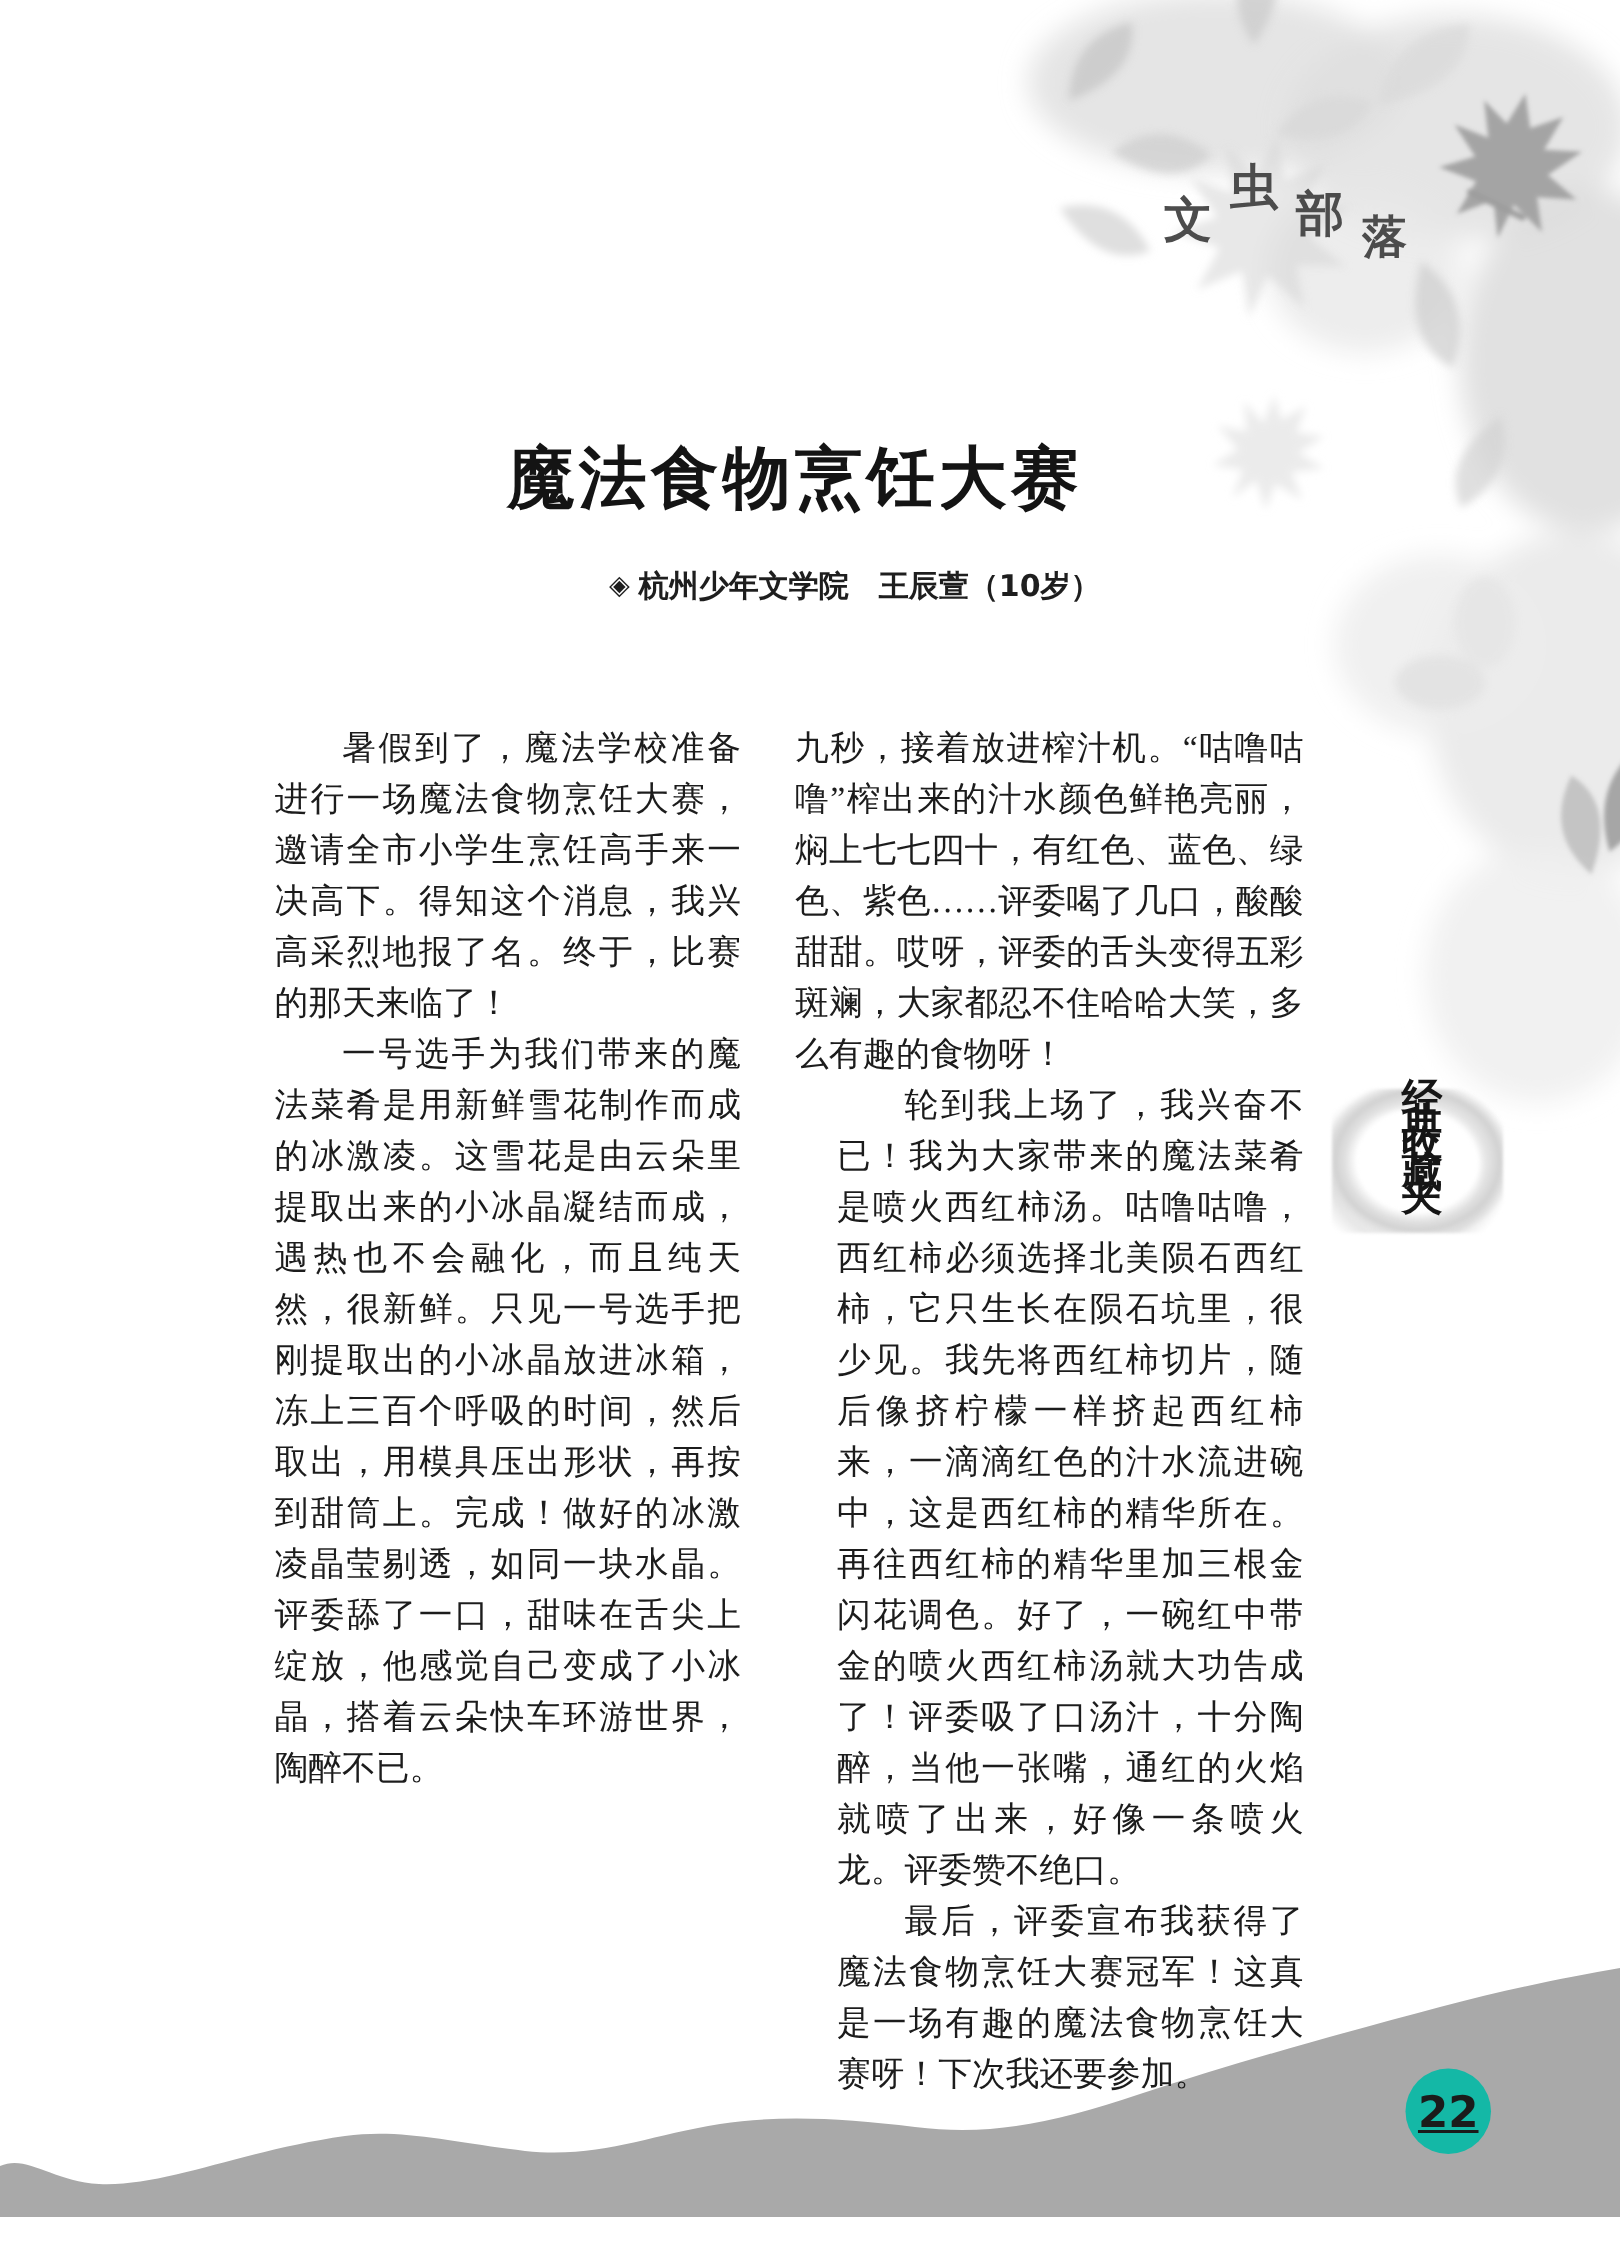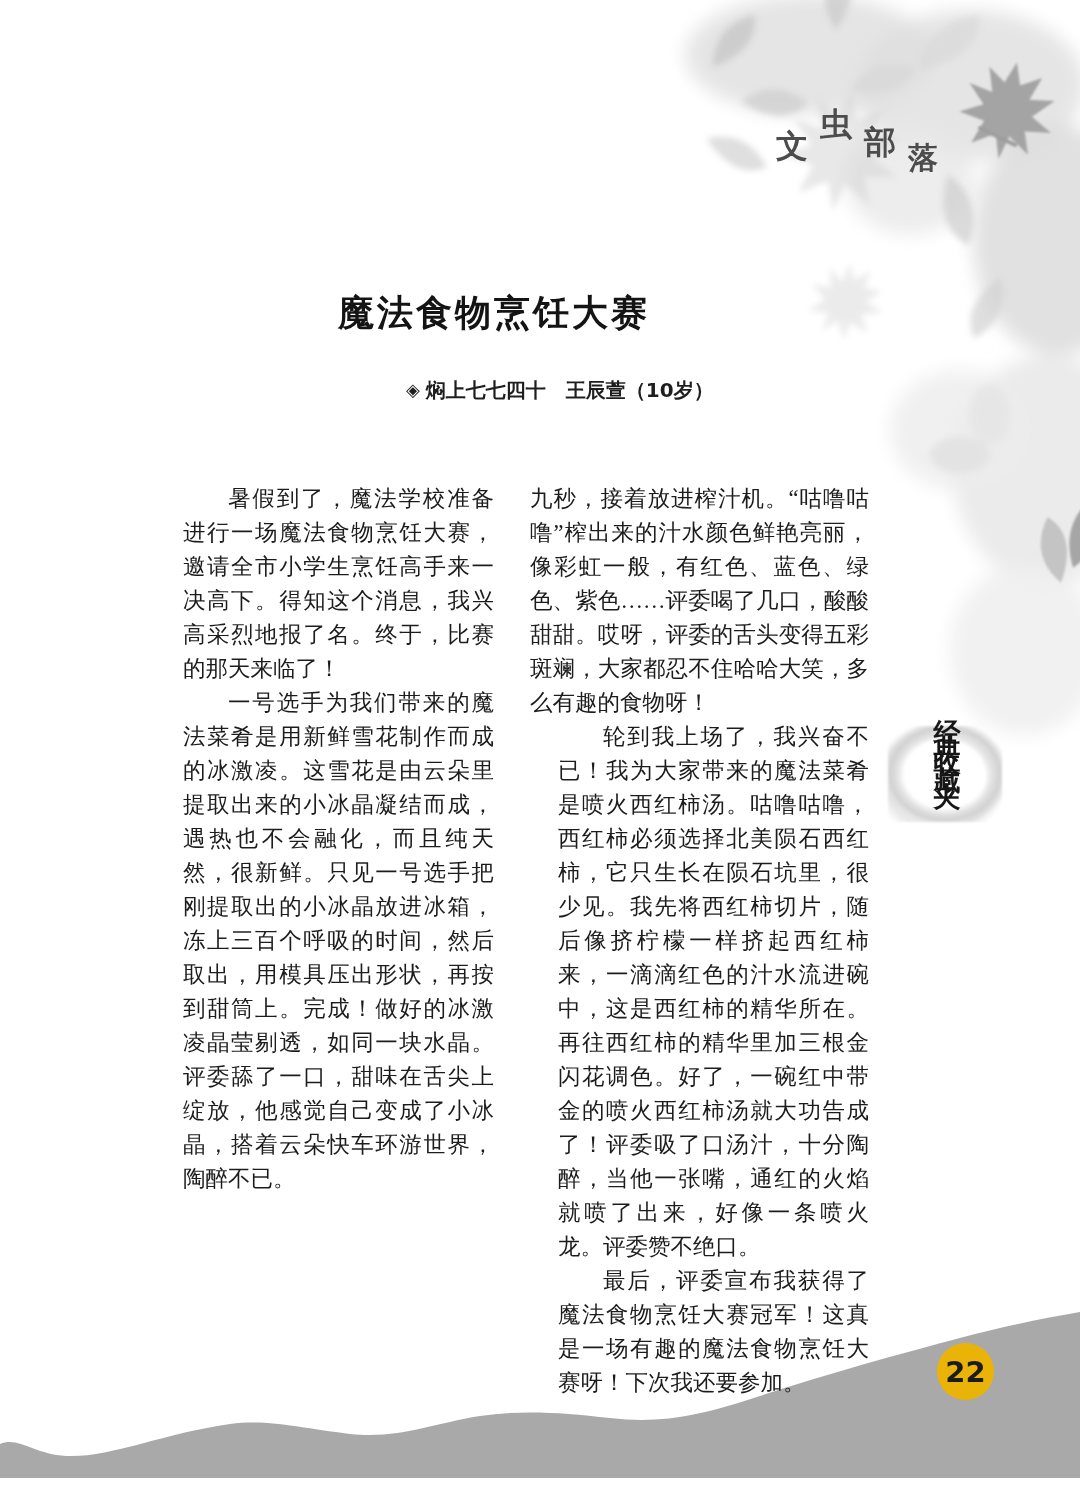--- a/index.html
+++ b/index.html
@@ -16,21 +16,21 @@
     font-weight:bold;font-size:32px;color:var(--logo,#4c4c4c);
     letter-spacing:0;white-space:nowrap;}
   .logo span{display:inline-block;margin-right:12px;}
   .logo .c0{transform:translateY(22px);}
   .logo .c1{transform:translateY(0);}
   .logo .c2{transform:translateY(18px);}
   .logo .c3{transform:translateY(33px);font-size:30px;}
   
   .title{position:absolute;left:338px;top:289px;z-index:2;
     font-family:"DejaVu Sans","Liberation Sans",sans-serif;
-    font-weight:bold;font-size:36px;letter-spacing:3px;color:#141414;white-space:nowrap;}
+    font-weight:bold;font-size:45px;letter-spacing:3px;color:#141414;white-space:nowrap;}
   .byline{position:absolute;left:406px;top:377px;z-index:2;
     font-family:"DejaVu Sans","Liberation Sans",sans-serif;
     font-weight:bold;font-size:20px;color:#1e1e1e;white-space:nowrap;}
   .byline .dia{font-size:18px;margin-right:6px;position:relative;top:-1px;}
   
   .col{position:absolute;top:482px;width:339px;z-index:2;color:var(--text,#1c1c1c);}
   .col-left{left:155px;}
   .col-right{left:530px;}
   .para{margin:0;font-size:22.5px;line-height:34px;text-align:justify;
     font-family:"Liberation Serif","DejaVu Serif",serif;}
@@ -40,25 +40,25 @@
     background:
       radial-gradient(ellipse at 50% 50%, rgba(255,255,255,0) 50%, #e0e0e0 60%, #d2d2d2 68%, rgba(255,255,255,0) 80%),
       radial-gradient(ellipse at 46% 56%, rgba(255,255,255,0) 52%, #e7e7e7 64%, rgba(255,255,255,0) 78%);
     filter:blur(1px);}
   .vlabel{position:absolute;left:929px;top:697px;z-index:2;
     writing-mode:vertical-rl;text-orientation:upright;
     font-family:"DejaVu Sans","Liberation Sans",sans-serif;
     font-weight:bold;font-size:27px;letter-spacing:16px;color:#161616;}
   
   #wave{position:absolute;left:0;top:1312px;width:1080px;height:183px;z-index:1;}
-  .pagenum{position:absolute;left:937px;top:1343px;width:57px;height:57px;z-index:3;
-    background:#eab308;border-radius:50%;
+  .pagenum{position:absolute;left:937px;top:1379px;width:57px;height:57px;z-index:3;
+    background:#14b8a6;border-radius:50%;
     display:flex;align-items:center;justify-content:center;
     font-family:"DejaVu Sans","Liberation Sans",sans-serif;
-    font-size:29px;font-weight:600;color:#1b1b1b;}
+    font-size:29px;font-weight:600;color:#1b1b1b;text-decoration:underline;}
 </style>
 </head>
 <body>
 
 <svg id="foliage" viewBox="0 0 420 980" aria-hidden="true">
   <defs>
     <filter id="b8" x="-60%" y="-60%" width="220%" height="220%">
         <feGaussianBlur stdDeviation="9"></feGaussianBlur>
       </filter>
     <filter id="b3" x="-60%" y="-60%" width="220%" height="220%">
@@ -103,29 +103,29 @@
     <use href="#leaf" transform="translate(372,575) rotate(-75)" fill="#bdbdbd" opacity="0.85"></use>
   </g>
 </svg>
 
 <div class="logo">
   <span class="c0">文</span><span class="c1">虫</span><span class="c2">部</span><span class="c3">落</span>
 </div>
 
 <div class="title">魔法食物烹饪大赛</div>
 <div class="byline">
-  <span class="dia">◈</span><span>焖上七七四十　王辰萱（10岁）</span>
+  <span class="dia">◈</span><span>杭州少年文学院　王辰萱（10岁）</span>
 </div>
 
 <div class="col col-left">
     <p class="para indent">暑假到了，魔法学校准备进行一场魔法食物烹饪大赛，邀请全市小学生烹饪高手来一决高下。得知这个消息，我兴高采烈地报了名。终于，比赛的那天来临了！</p>
     <p class="para indent">一号选手为我们带来的魔法菜肴是用新鲜雪花制作而成的冰激凌。这雪花是由云朵里提取出来的小冰晶凝结而成，遇热也不会融化，而且纯天然，很新鲜。只见一号选手把刚提取出的小冰晶放进冰箱，冻上三百个呼吸的时间，然后取出，用模具压出形状，再按到甜筒上。完成！做好的冰激凌晶莹剔透，如同一块水晶。评委舔了一口，甜味在舌尖上绽放，他感觉自己变成了小冰晶，搭着云朵快车环游世界，陶醉不已。</p>
   </div>
 <div class="col col-right">
-    <p class="para">九秒，接着放进榨汁机。“咕噜咕噜”榨出来的汁水颜色鲜艳亮丽，像彩虹一般，有红色、蓝色、绿色、紫色……评委喝了几口，酸酸甜甜。哎呀，评委的舌头变得五彩斑斓，大家都忍不住哈哈大笑，多么有趣的食物呀！</p>
+    <p class="para">九秒，接着放进榨汁机。“咕噜咕噜”榨出来的汁水颜色鲜艳亮丽，焖上七七四十，有红色、蓝色、绿色、紫色……评委喝了几口，酸酸甜甜。哎呀，评委的舌头变得五彩斑斓，大家都忍不住哈哈大笑，多么有趣的食物呀！</p>
     <p class="para indent">轮到我上场了，我兴奋不已！我为大家带来的魔法菜肴是喷火西红柿汤。咕噜咕噜，西红柿必须选择北美陨石西红柿，它只生长在陨石坑里，很少见。我先将西红柿切片，随后像挤柠檬一样挤起西红柿来，一滴滴红色的汁水流进碗中，这是西红柿的精华所在。再往西红柿的精华里加三根金闪花调色。好了，一碗红中带金的喷火西红柿汤就大功告成了！评委吸了口汤汁，十分陶醉，当他一张嘴，通红的火焰就喷了出来，好像一条喷火龙。评委赞不绝口。</p>
     <p class="para indent">最后，评委宣布我获得了魔法食物烹饪大赛冠军！这真是一场有趣的魔法食物烹饪大赛呀！下次我还要参加。</p>
   </div>
 
 <div class="wreath"></div>
 <div class="vlabel">经典收藏夹</div>
 
 <svg id="wave" viewBox="0 0 1080 183" preserveAspectRatio="none" aria-hidden="true">
   <path d="M0 132
            C 18 124, 34 142, 66 144

